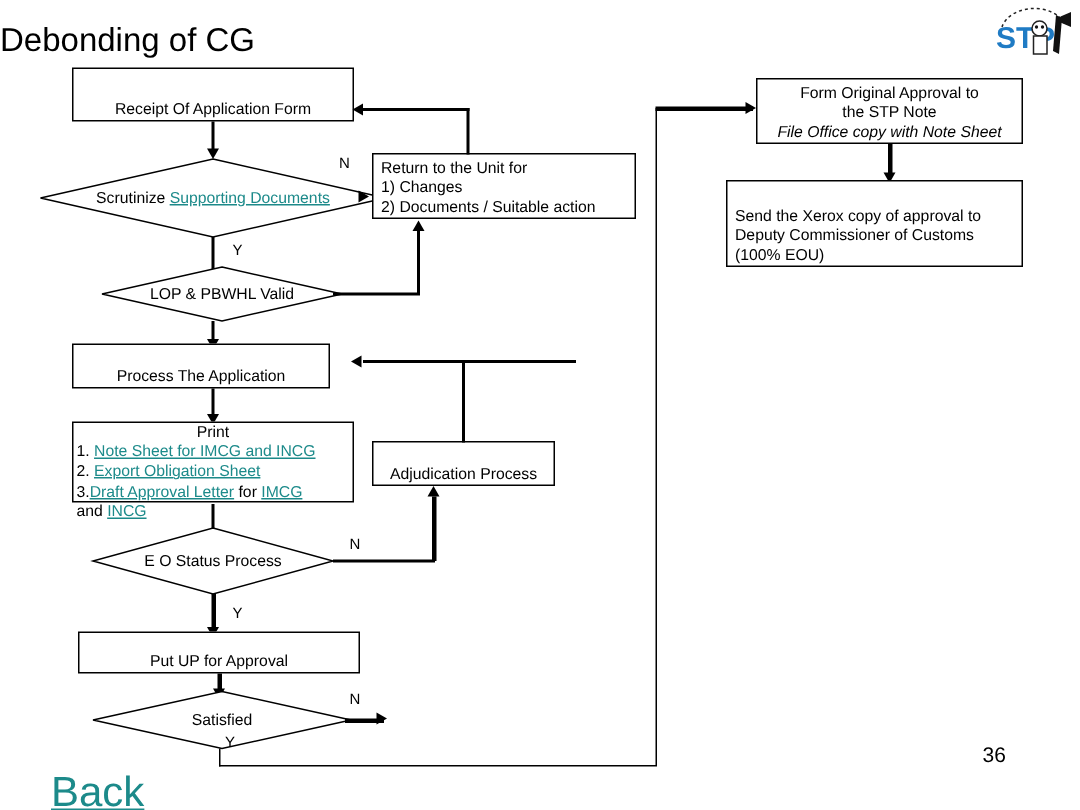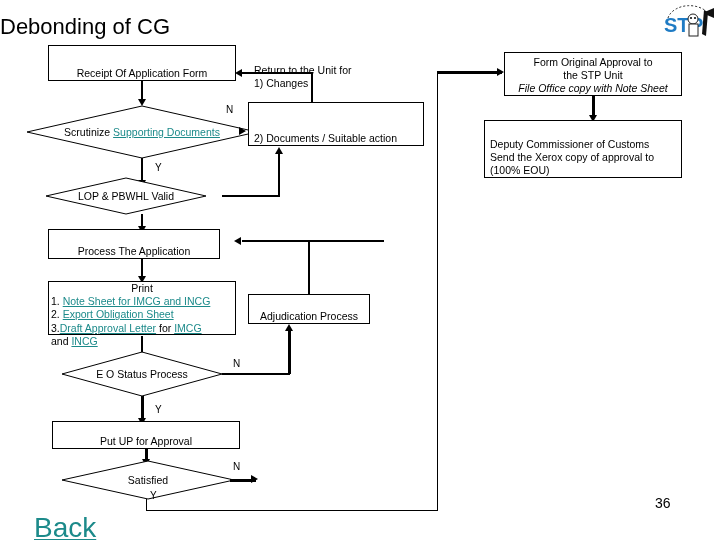--- a/index.html
+++ b/index.html
@@ -110,33 +110,33 @@
   <div class="ln" style="left:252px;top:130.5px;width:0px;height:2px;"></div>
   <div class="ln" style="left:254px;top:130.5px;width:-2px;height:2px;"></div>
   <div class="ln" style="left:255px;top:130.5px;width:-3px;height:2px;"></div>
   <div class="ln" style="left:255px;top:130.5px;width:-2.5px;height:2px;"></div>
   <div class="arrow right" style="left:239px;top:127px;"></div>
 
   <div class="box left" style="left:248px;top:102px;width:176px;height:44px;">
     <span class="inner">
       <span style="display:block;">Return to the Unit for</span>
       <span style="display:block;">1)  Changes</span>
-      <span style="display:block;margin-top:42px;">2)  Documents / Suitable action</span>
+      <span style="display:block;">2)  Documents / Suitable action</span>
     </span>
   </div>
 
   <div class="ln" style="left:311px;top:72px;width:2px;height:31px;"></div>
   <div class="ln" style="left:242px;top:72px;width:71px;height:2px;"></div>
   <div class="arrow left" style="left:235px;top:69px;"></div>
 
   <div class="ln" style="left:141px;top:158px;width:2px;height:24px;"></div>
   <div class="arrow down" style="left:138px;top:180px;"></div>
   <div class="yn" style="left:155px;top:162px;">Y</div>
 
-  <div class="diamond" style="left:46px;top:178px;width:160px;height:36px;">
+  <div class="diamond" style="left:68px;top:178px;width:160px;height:36px;">
     <svg width="160" height="36" viewBox="0 0 160 36">
       <polygon points="80,0 160,18 80,36 0,18" fill="#ffffff" stroke="#000000" stroke-width="1"></polygon>
     </svg>
     <div class="dlabel">LOP &amp; PBWHL Valid</div>
   </div>
 
   <div class="ln" style="left:222px;top:195px;width:58px;height:1.5px;"></div>
   <div class="ln" style="left:278px;top:154px;width:2px;height:42px;"></div>
   <div class="arrow up" style="left:275px;top:147px;"></div>
 
@@ -219,32 +219,32 @@
   <div class="yn" style="left:150px;top:490px;">Y</div>
   <div class="ln thin" style="left:146px;top:499px;width:1px;height:12px;"></div>
   <div class="ln thin" style="left:146px;top:510px;width:292px;height:1px;"></div>
   <div class="ln thin" style="left:437px;top:72px;width:1px;height:438px;"></div>
   <div class="ln" style="left:437px;top:71px;width:65px;height:2.5px;"></div>
   <div class="arrow right" style="left:497px;top:68px;"></div>
 
   <div class="box" style="left:504px;top:52px;width:178px;height:44px;">
     <span class="inner">
       <span style="display:block;">Form Original Approval to</span>
-      <span style="display:block;">the STP Unit</span>
+      <span style="display:block;">the STP Note</span>
       <span style="display:block;font-style:italic;">File Office copy with Note Sheet</span>
     </span>
   </div>
 
   <div class="ln" style="left:592px;top:96px;width:2.5px;height:22px;"></div>
   <div class="arrow down" style="left:589px;top:115px;"></div>
 
   <div class="box left" style="left:484px;top:120px;width:198px;height:58px;">
     <span class="inner">
+      <span style="display:block;">Send the Xerox copy of approval to</span>
       <span style="display:block;">Deputy Commissioner of Customs</span>
-      <span style="display:block;">Send the Xerox copy of approval to</span>
       <span style="display:block;">(100% EOU)</span>
     </span>
   </div>
 
   <a class="backlink" href="#">Back</a>
   <div class="pagenum">36</div>
 
 </div>
 
 </body></html>

